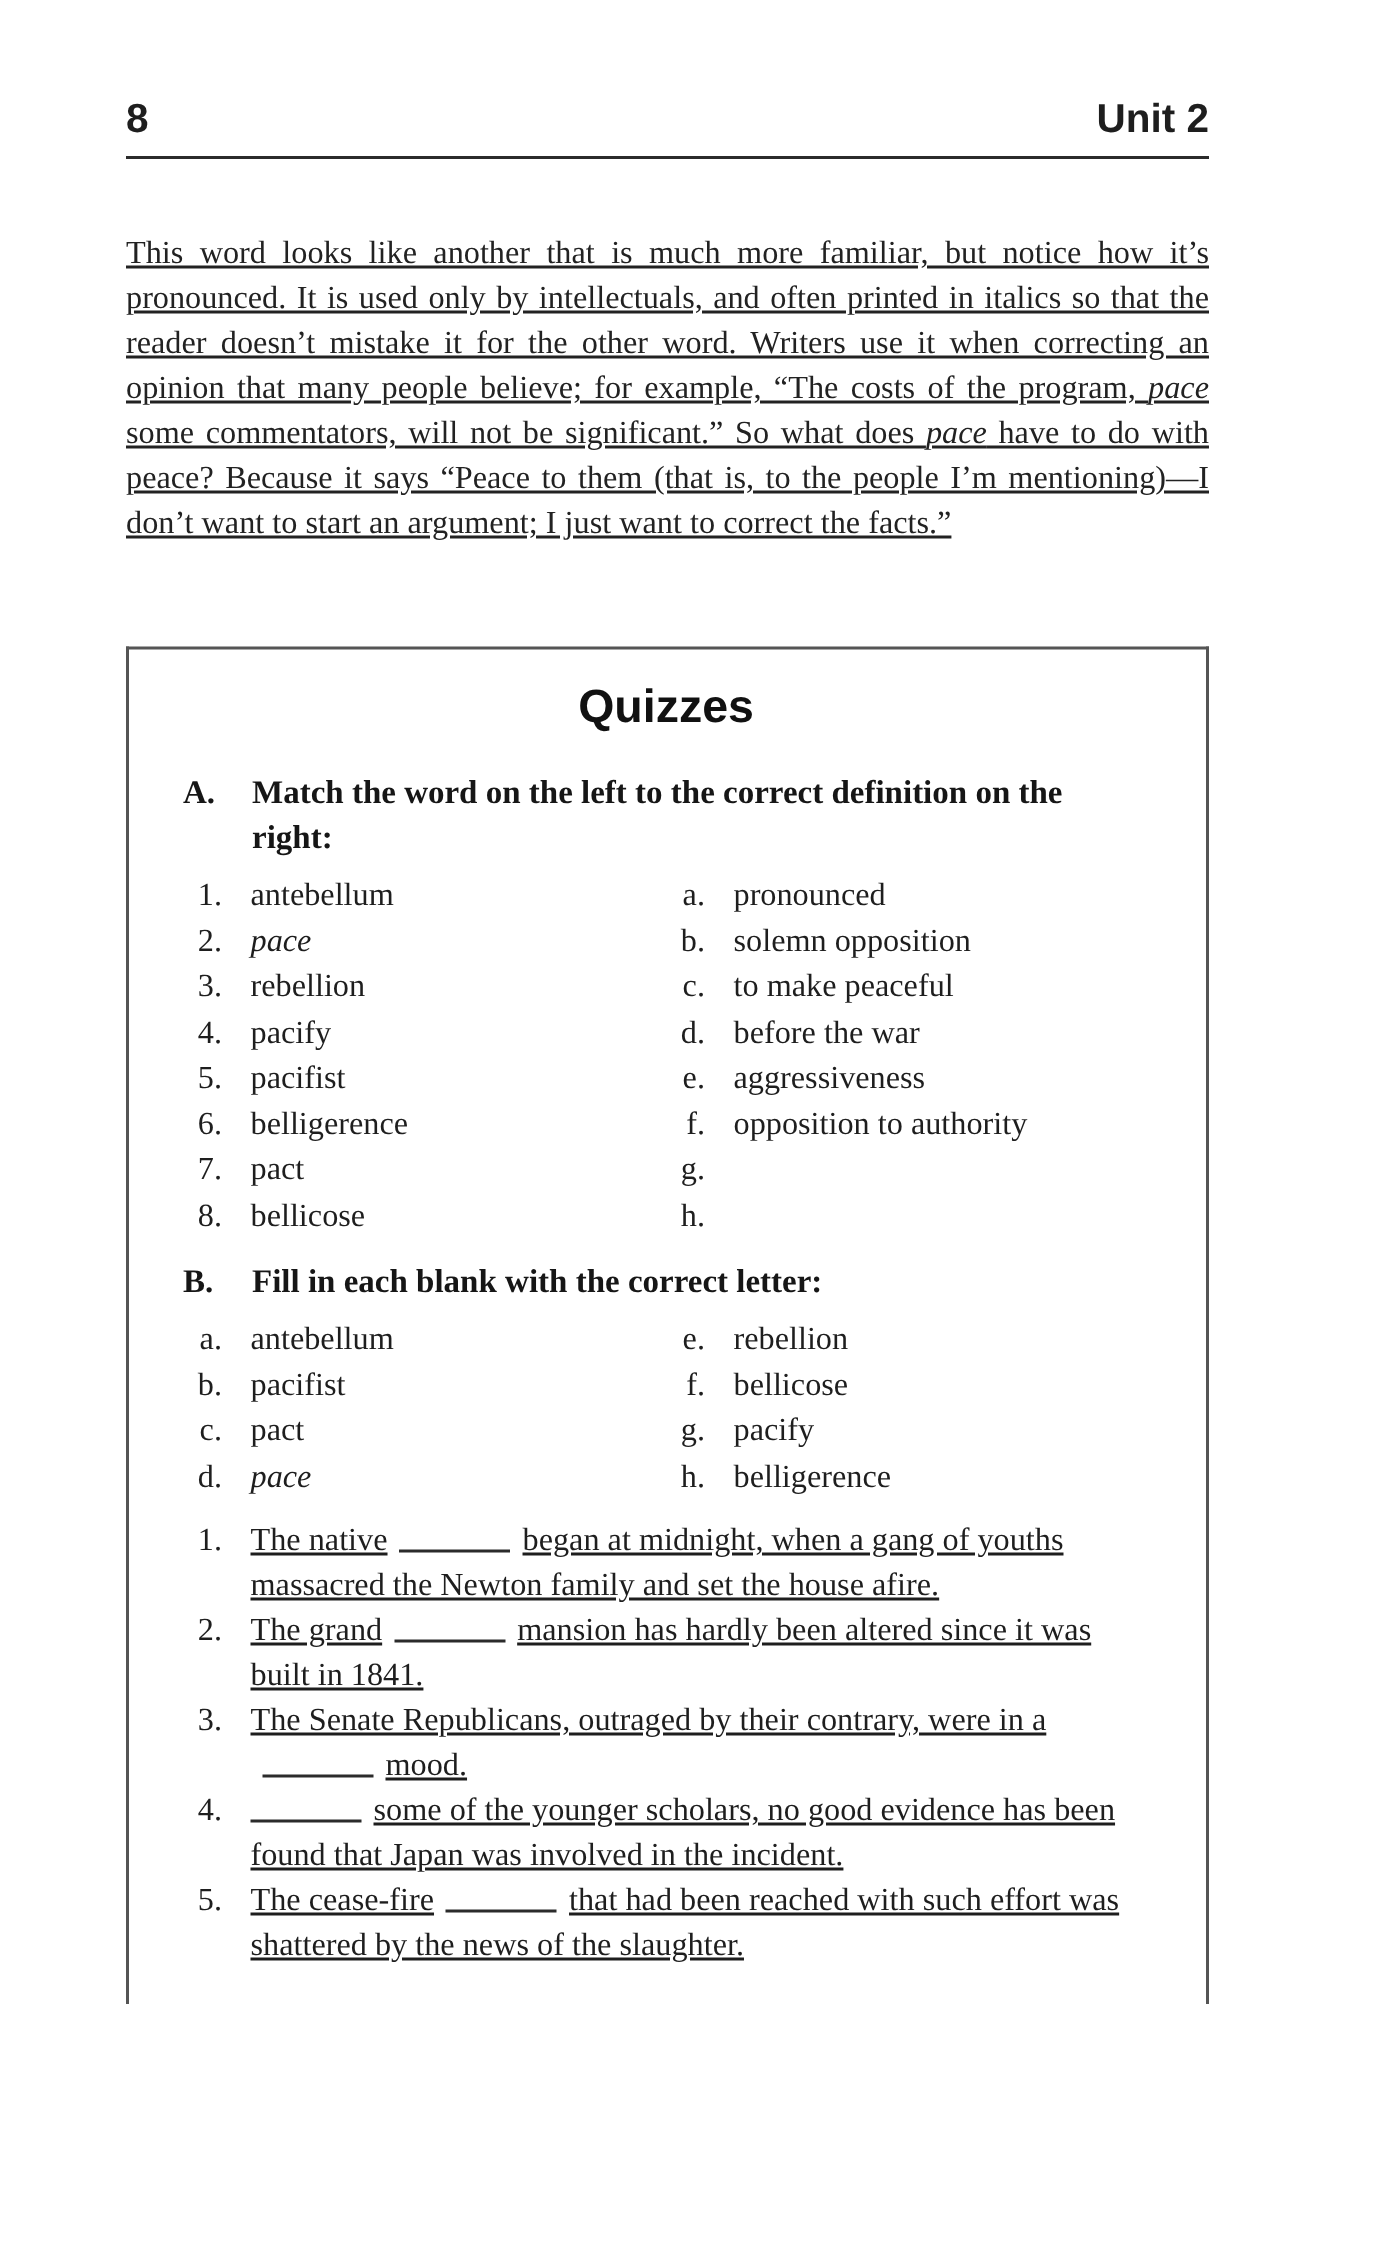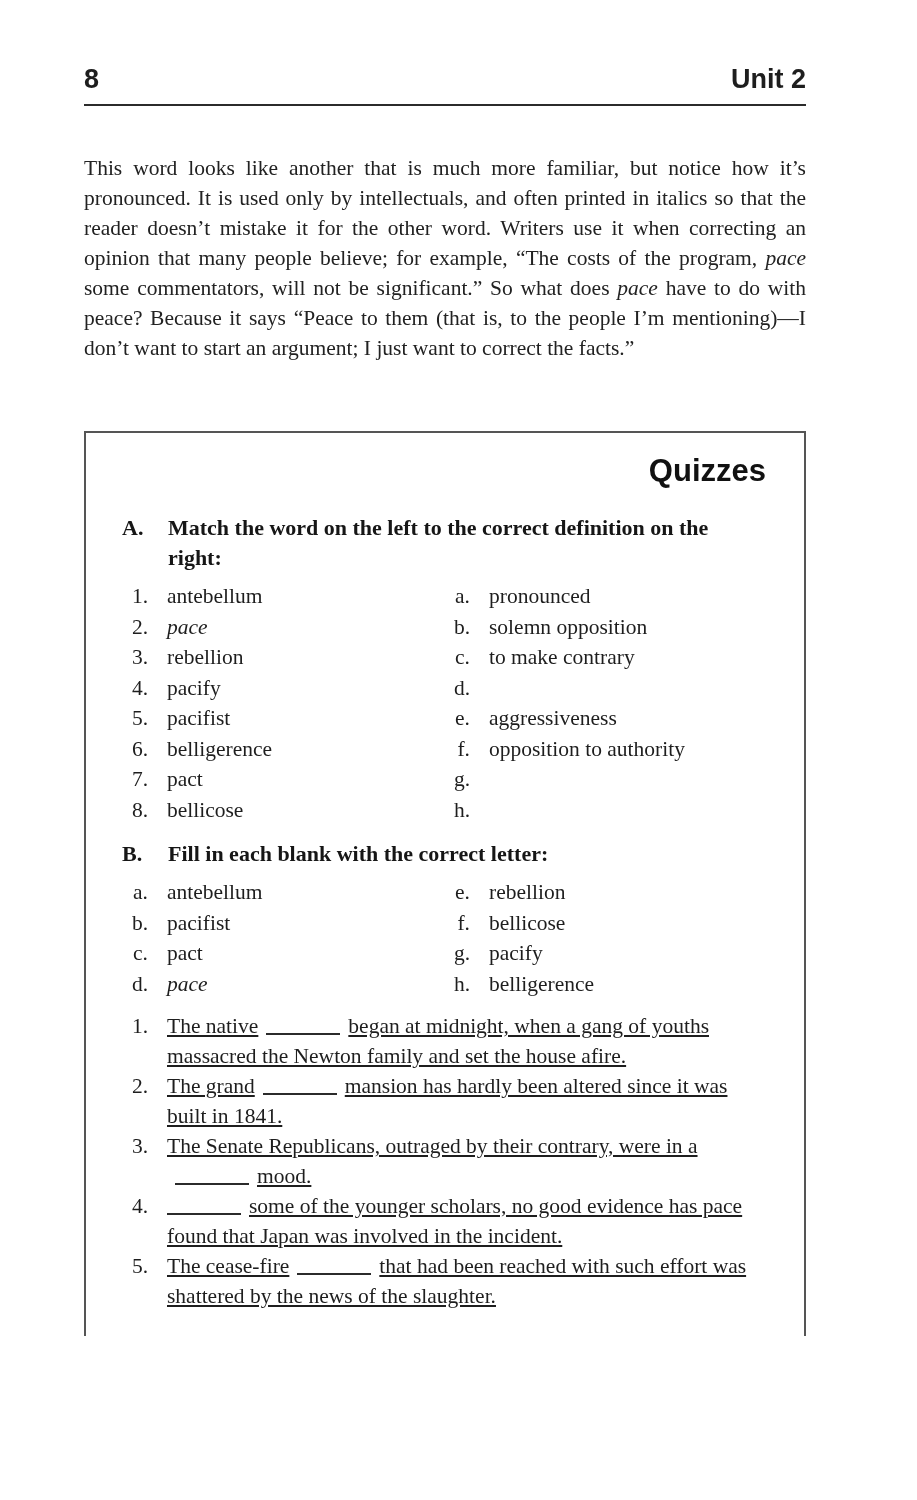--- a/index.html
+++ b/index.html
@@ -19,32 +19,33 @@
     font-family:"Liberation Sans", sans-serif;
     font-weight:bold; font-size:27px;
     border-bottom:2px solid #2b2b2b;
     padding-bottom:9px;
   }
   .intro {
     margin-top:47px;
     font-size:21.5px; line-height:30px;
     text-align:justify;
     color:#222;
+    text-decoration:underline;
   }
   .italic { font-style:italic; }
   .quiz-box {
     margin-top:68px;
     border:2px solid #555;
     border-bottom:none;
     height:905px;
     padding:14px 38px 0 36px;
     overflow:hidden;
   }
   .quiz-title {
-    text-align:right;
+    text-align:center;
     font-family:"Liberation Sans", sans-serif;
     font-weight:bold; font-size:31px;
     margin:6px 0 24px 0;
     color:#111;
   }
   .sec-heading {
     display:grid; grid-template-columns:46px auto;
     font-weight:bold; font-size:22px; line-height:30px;
     margin-bottom:8px;
     color:#161616;
@@ -102,26 +103,27 @@
       <div class="match-row">
         <span class="num">2.</span>
         <span class="word italic">pace</span>
         <span class="letter">b.</span>
         <span class="def">solemn opposition</span>
       </div>
       <div class="match-row">
         <span class="num">3.</span>
         <span class="word">rebellion</span>
         <span class="letter">c.</span>
-        <span class="def">to make contrary</span>
+        <span class="def">to make peaceful</span>
       </div>
       <div class="match-row">
         <span class="num">4.</span>
         <span class="word">pacify</span>
         <span class="letter">d.</span>
+        <span class="def">before the war</span>
       </div>
       <div class="match-row">
         <span class="num">5.</span>
         <span class="word">pacifist</span>
         <span class="letter">e.</span>
         <span class="def">aggressiveness</span>
       </div>
       <div class="match-row">
         <span class="num">6.</span>
         <span class="word">belligerence</span>
@@ -181,21 +183,21 @@
         <div class="sentence">
           <span class="num">2.</span>
           <span class="text"><span>The grand</span><span class="blank"></span><span>mansion has hardly been altered since it was built in 1841.</span></span>
         </div>
         <div class="sentence">
           <span class="num">3.</span>
           <span class="text"><span>The Senate Republicans, outraged by their contrary, were in a</span><span class="blank"></span><span>mood.</span></span>
         </div>
         <div class="sentence">
           <span class="num">4.</span>
-          <span class="text"><span></span><span class="blank" style="margin-left:0;"></span><span>some of the younger scholars, no good evidence has pace found that Japan was involved in the incident.</span></span>
+          <span class="text"><span></span><span class="blank" style="margin-left:0;"></span><span>some of the younger scholars, no good evidence has been found that Japan was involved in the incident.</span></span>
         </div>
         <div class="sentence">
           <span class="num">5.</span>
           <span class="text"><span>The cease-fire</span><span class="blank"></span><span>that had been reached with such effort was shattered by the news of the slaughter.</span></span>
         </div>
       </div>
     </div>
 
   </div>
 </div>

